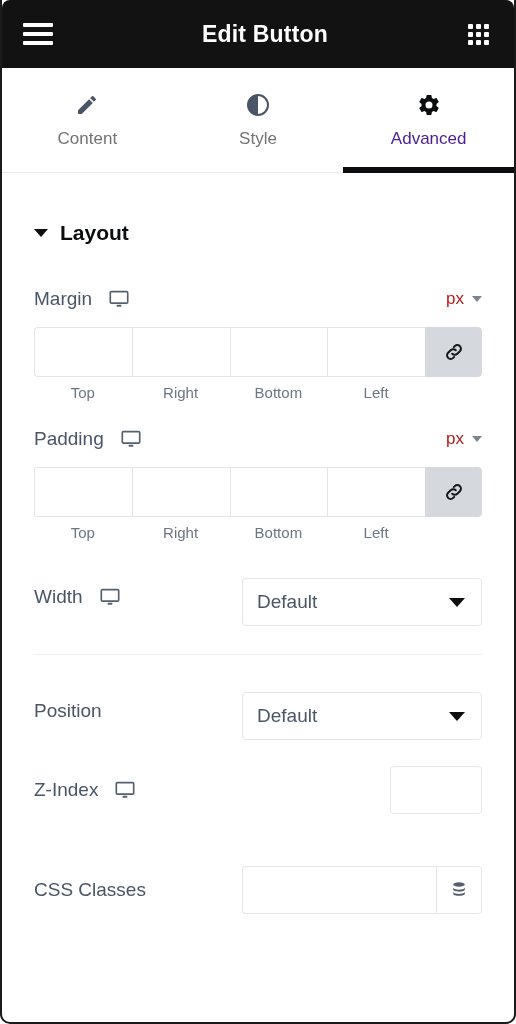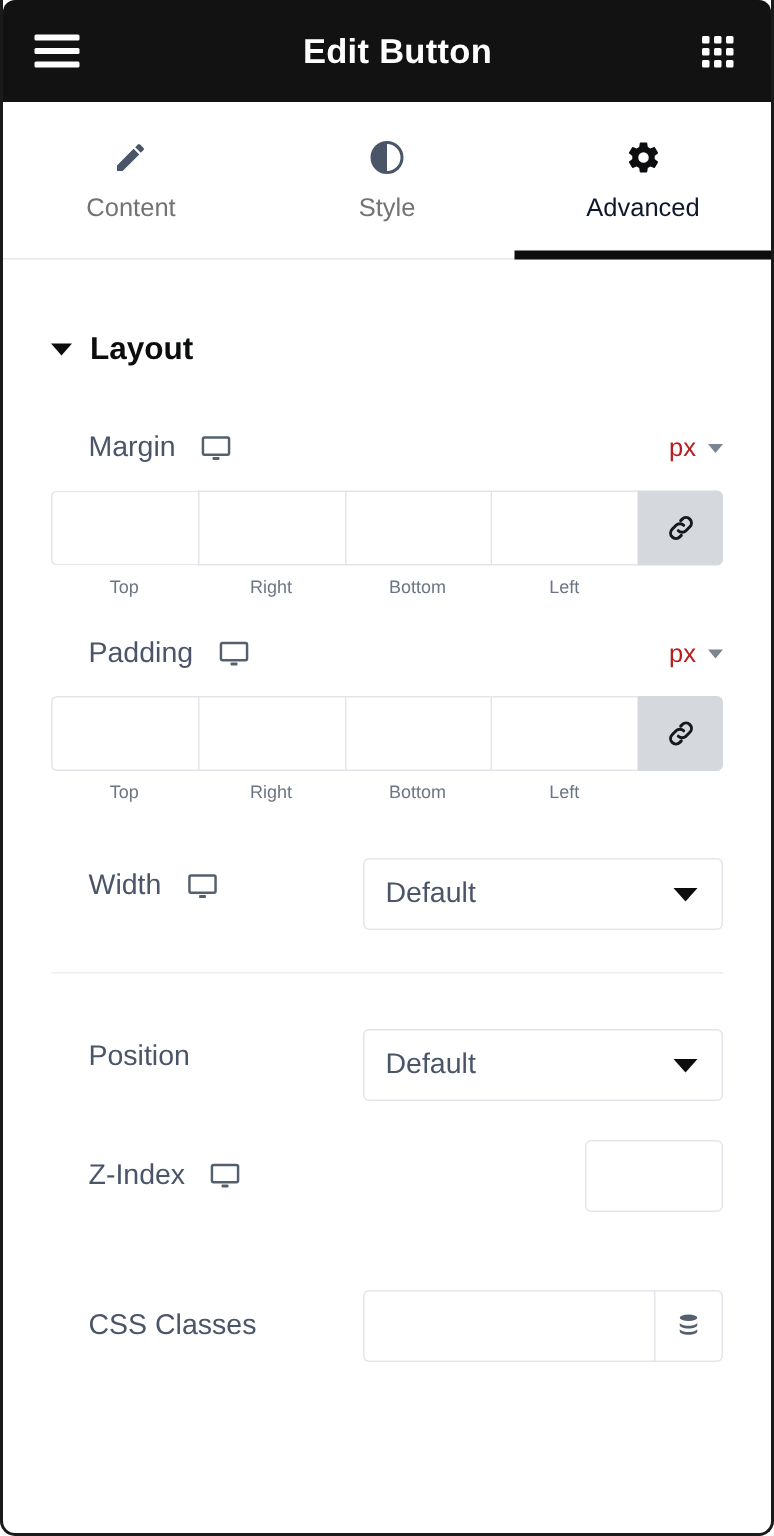--- a/index.html
+++ b/index.html
@@ -73,21 +73,21 @@
   .tab {
     flex: 1;
     display: flex; flex-direction: column;
     align-items: center; justify-content: center;
     gap: 11px;
     cursor: pointer;
     position: relative;
     color: #737373;
   }
   .tab .tab-label { font-size: 17px; }
-  .tab.active { color: #0f172a; }
+  .tab.active { color: #4c1d95; }
   .tab.active::after {
     content: "";
     position: absolute;
     left: 0; right: -2px; bottom: -1px;
     height: 6px;
     background: #0c0d0e;
   }
   .tab-icon { height: 26px; display: flex; align-items: center; justify-content: center; }
 
   
@@ -110,21 +110,21 @@
 
   .row {
     display: flex; align-items: center;
     justify-content: space-between;
     min-height: 40px;
   }
   .row-label {
     display: flex; align-items: center; gap: 16px;
     font-size: 19px; color: #4a5568;
   }
-  .label-text { white-space: nowrap; margin-left: 25px; }
+  .label-text { white-space: nowrap; }
 
   .monitor-icon { display: inline-flex; }
 
   .unit {
     display: flex; align-items: center; gap: 8px;
     font-size: 17px; color: #b91c1c; cursor: pointer;
   }
   .chev {
     width: 0; height: 0;
     border-left: 5px solid transparent;
@@ -155,21 +155,21 @@
     cursor: pointer;
   }
   .dims-labels {
     display: flex;
     margin-top: 7px;
     padding-right: 57px;
   }
   .dims-labels span {
     flex: 1;
     text-align: center;
-    font-size: 12px;
+    font-size: 15px;
     color: #6b7684;
   }
 
   .select {
     width: 240px; height: 48px;
     border: 1px solid #e2e5e9;
     border-radius: 4px;
     background: #ffffff;
     display: flex; align-items: center;
     justify-content: space-between;

